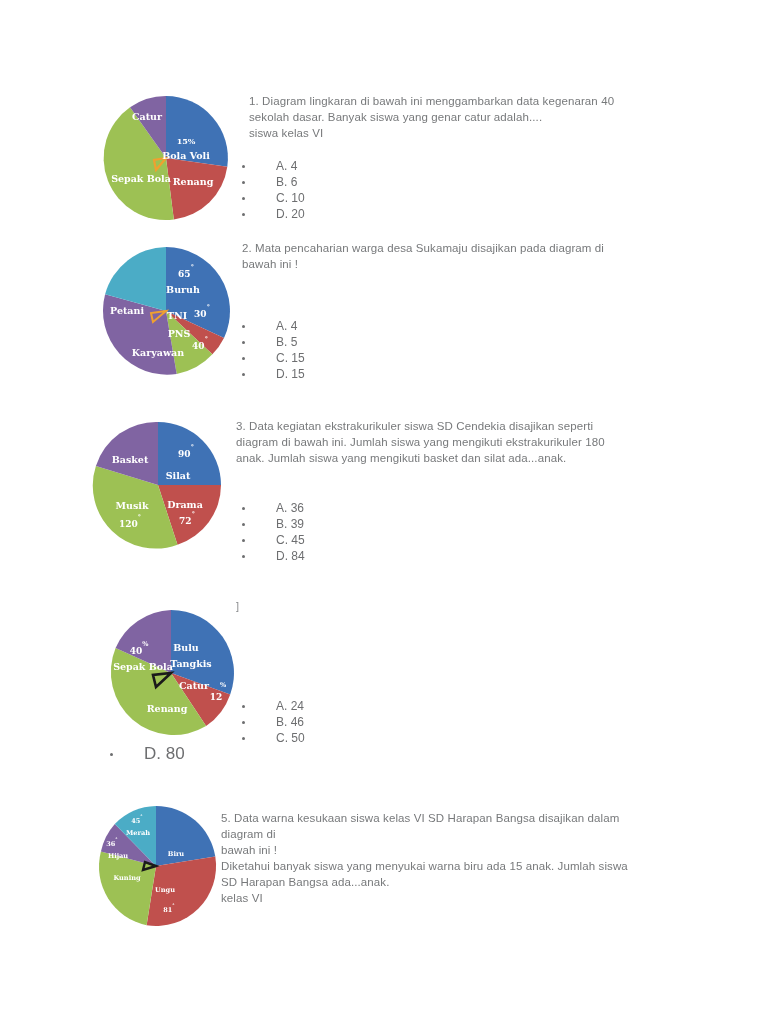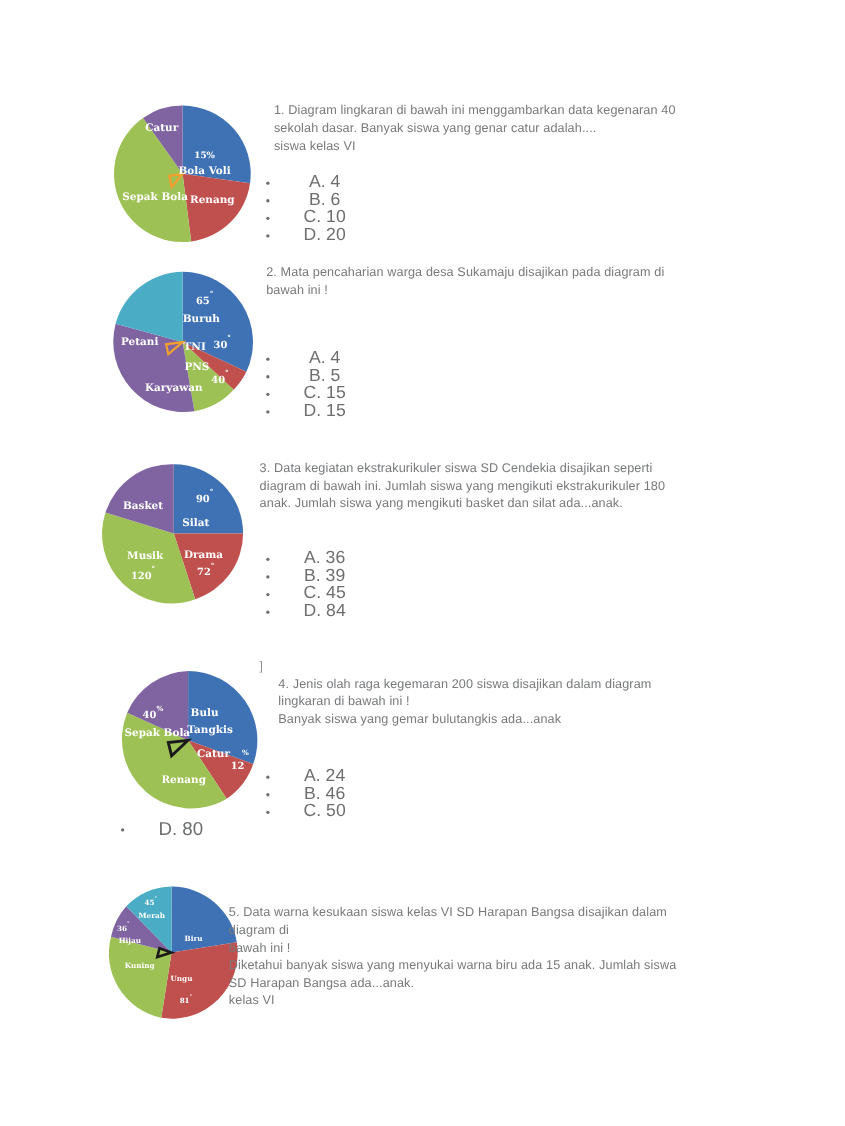--- a/index.html
+++ b/index.html
@@ -18,26 +18,25 @@
   .qtext{
     font-size:11.5px;
     line-height:16px;
     color:#77797b;
     letter-spacing:.1px;
   }
   .qtext .ln{display:block;white-space:nowrap;}
 
   .opts{list-style:none;margin:0;padding:0;}
   .opts li{
-    font-size:16px;
+    font-size:12px;
     line-height:16px;
     color:#6d6e70;
     position:relative;
     padding-left:40px;
-    text-align:center;
   }
   .opts li::before{
     content:"";
     position:absolute;
     left:6px;top:7px;
     width:3px;height:3px;
     background:#6d6e70;
     border-radius:50%;
   }
   .single-opt{
@@ -218,27 +217,20 @@
       <text class="deg tiny" x="120" y="80">%</text>
       <text class="deg" x="113" y="92">12</text>
       <text class="slice-label" x="64" y="104">Renang</text>
       <text class="deg" x="36" y="46"><tspan>40</tspan><tspan class="sup" dy="-3">%</tspan></text>
       <text class="slice-label" x="40" y="62">Sepak Bola</text>
     </svg>
   </div>
 
   <div class="stray" style="left:236px;top:600px;">]</div>
 
-  <div class="qblock" style="left:253px;top:614px;width:450px;">
-    <div class="qtext">
-      <span class="ln">4. Jenis olah raga kegemaran 200 siswa disajikan dalam diagram</span>
-      <span class="ln">lingkaran di bawah ini !</span>
-      <span class="ln">Banyak siswa yang gemar bulutangkis ada...anak</span>
-    </div>
-  </div>
   <ul class="opts" style="position:absolute;left:236px;top:698px;">
     <li>A. 24</li>
     <li>B. 46</li>
     <li>C. 50</li>
   </ul>
   <div class="single-opt" style="left:104px;top:746px;">D. 80</div>
 
   <div class="pie-wrap" style="left:99px;top:800px;">
     <svg class="pie" width="116" height="130" viewBox="0 0 116 130">
 
@@ -257,21 +249,21 @@
       <text class="slice-label tiny" x="39" y="33">Merah</text>
       <text class="deg tiny" x="13" y="44"><tspan>36</tspan><tspan class="sup" dy="-2">°</tspan></text>
       <text class="slice-label tiny" x="19" y="56">Hijau</text>
       <text class="slice-label tiny" x="28" y="78">Kuning</text>
       <text class="slice-label tiny" x="77" y="54">Biru</text>
       <text class="slice-label tiny" x="66" y="90">Ungu</text>
       <text class="deg tiny" x="70" y="110"><tspan>81</tspan><tspan class="sup" dy="-2">°</tspan></text>
     </svg>
   </div>
 
-  <div class="qblock" style="left:208px;top:810px;width:470px;margin-top:12px;">
+  <div class="qblock" style="left:221px;top:810px;width:470px;">
     <div class="qtext">
       <span class="ln">5. Data warna kesukaan siswa kelas VI SD Harapan Bangsa disajikan dalam</span>
       <span class="ln">diagram di</span>
       <span class="ln">bawah ini !</span>
       <span class="ln">Diketahui banyak siswa yang menyukai warna biru ada 15 anak. Jumlah siswa</span>
       <span class="ln">SD Harapan Bangsa ada...anak.</span>
       <span class="ln">kelas VI</span>
     </div>
   </div>
 

